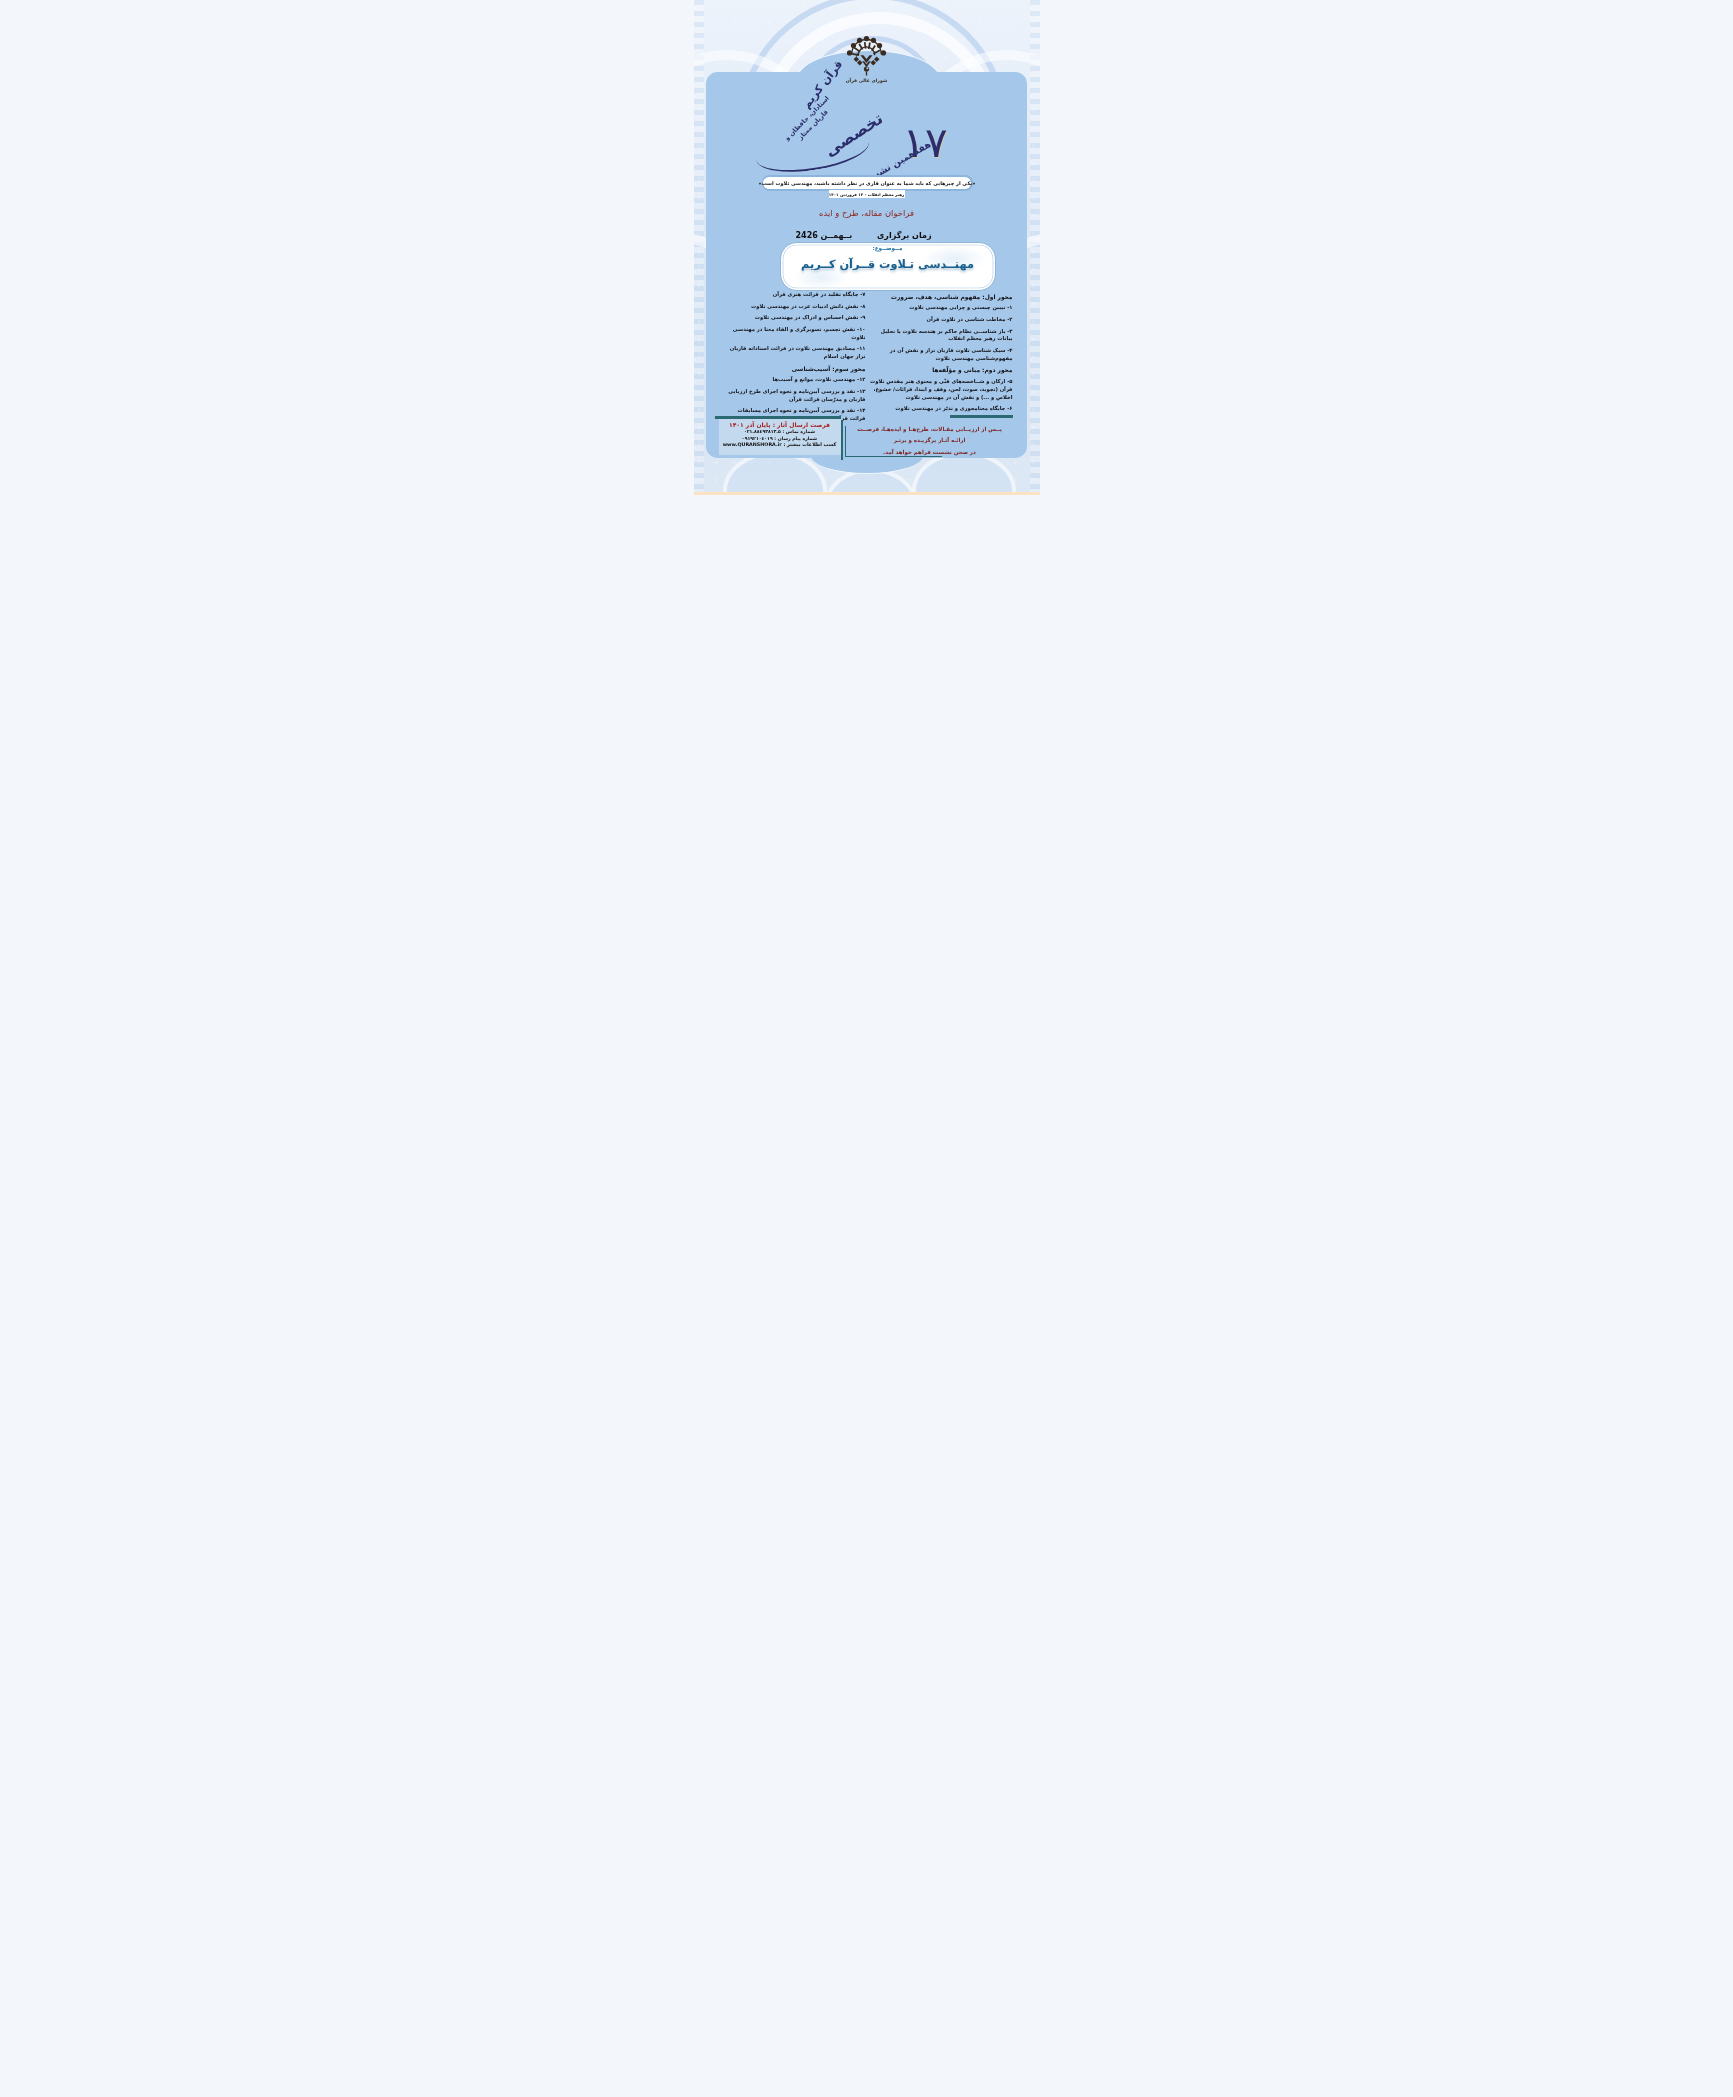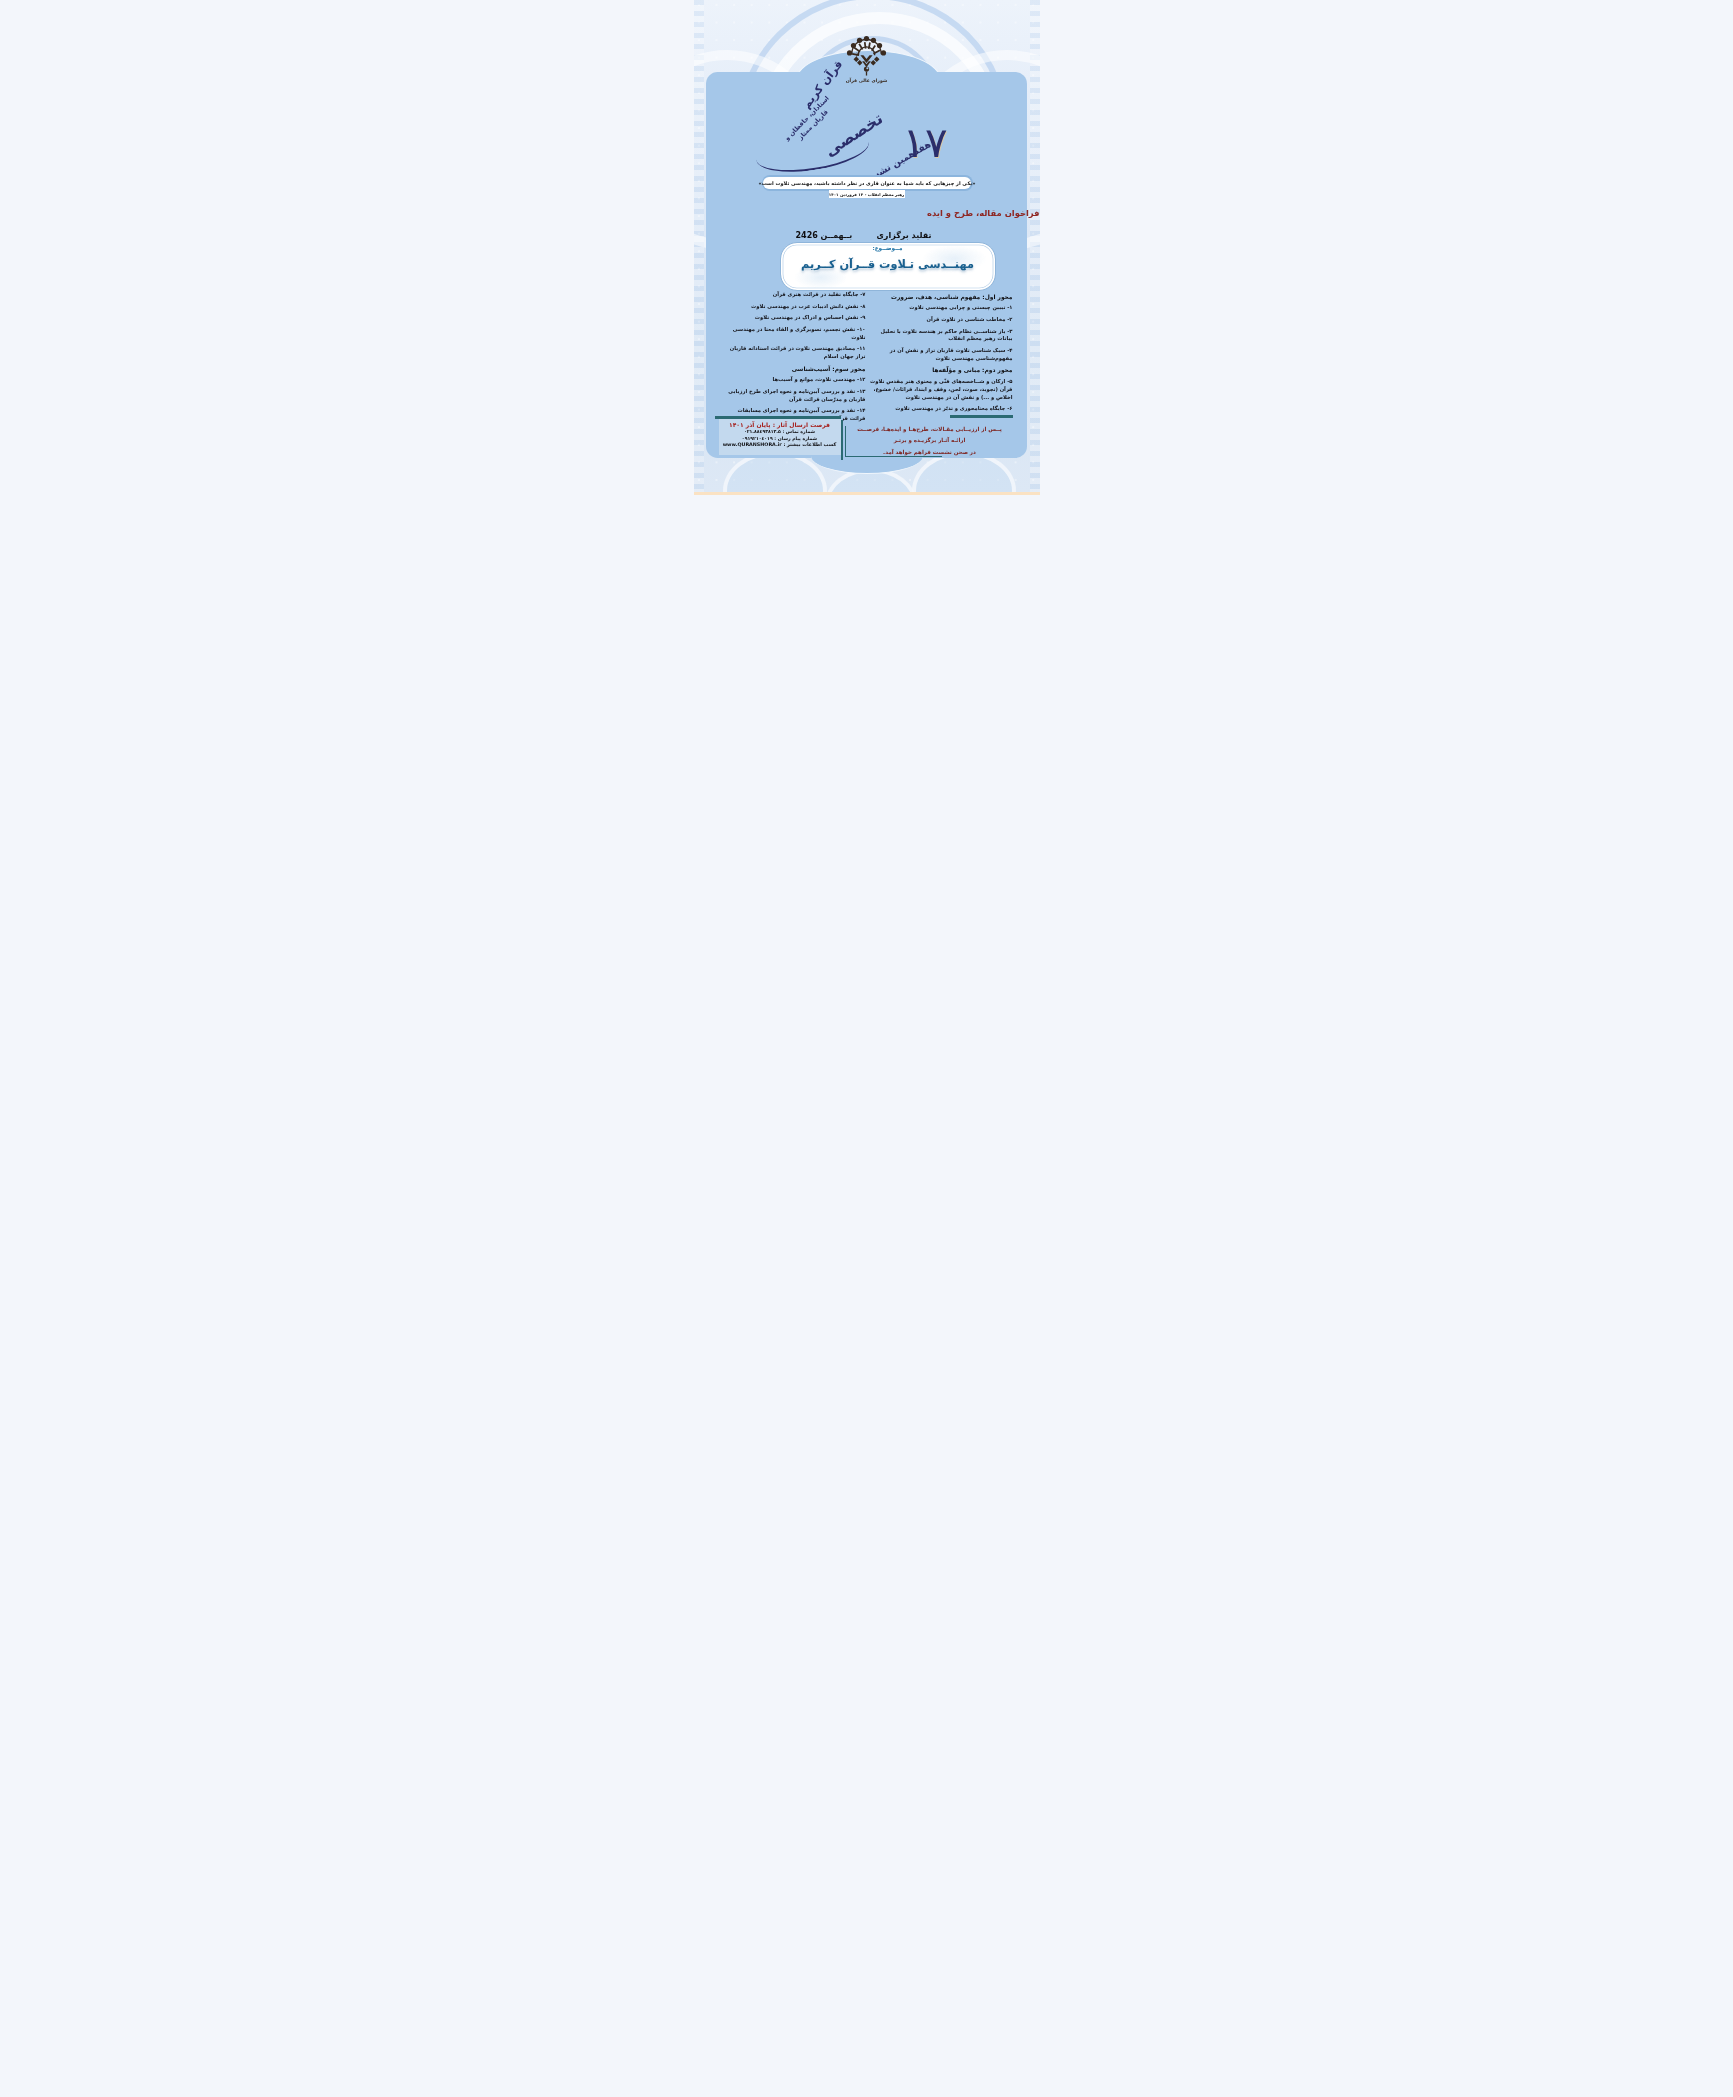--- a/index.html
+++ b/index.html
@@ -46,21 +46,21 @@
   .swash{position:absolute;left:62px;top:139px;width:114px;height:29px;z-index:3;
     border-bottom:2.1px solid #2b2e6b;border-radius:0 0 100% 100%/0 0 38px 38px;transform:rotate(-9deg);}
 
   .quote-outer{position:absolute;left:68px;top:175px;width:211px;height:16px;background:#8cb5dd;
     border-radius:8px;z-index:3;}
   .quote-inner{position:absolute;inset:1.7px;background:#fff;border-radius:6.3px;display:flex;
     align-items:center;justify-content:center;font-size:5px;font-weight:bold;color:#121212;white-space:nowrap;}
   .quote-attr{position:absolute;left:135px;top:190px;width:76px;height:8.4px;background:#fff;z-index:3;
     display:flex;align-items:center;justify-content:center;font-size:4px;font-weight:bold;color:#121212;}
 
-  .call{position:absolute;left:0;right:0;top:208px;text-align:right;font-size:8.4px;font-weight:bold;
+  .call{position:absolute;left:0;right:0;top:208px;text-align:center;font-size:8.4px;font-weight:normal;
     color:#8e2723;z-index:3;}
   .sched-label{position:absolute;right:108px;top:231px;font-size:8px;font-weight:bold;color:#0f0f12;z-index:3;}
   .sched-value{position:absolute;left:102px;top:231px;font-size:8px;font-weight:bold;color:#0f0f12;z-index:3;}
 
   .frame{position:absolute;left:86px;top:242px;width:174px;height:47px;background:#fff;
     border:1.3px solid #8fb5da;border-radius:17px;z-index:3;
     box-shadow:inset 0 0 0 1.7px #fff, inset 0 0 0 2.3px #a9c6e2;padding-left:40px;}
   .frame-leaf{position:absolute;inset:2.5px;border-radius:4.2px;opacity:.6;
     background:
       radial-gradient(ellipse 38px 17px at 18% 75%, rgba(210,228,244,.9) 0%, transparent 70%),
@@ -165,21 +165,21 @@
   <div class="callig cl4">هفدهمین نشست</div>
   <div class="swash"></div>
 
   <div class="quote-outer">
     <div class="quote-inner">«یکی از چیزهایی که باید شما به عنوان قاری در نظر داشته باشید، مهندسی تلاوت است»</div>
   </div>
   <div class="quote-attr">رهبر معظم انقلاب - ۱۴ فروردین ۱۴۰۱</div>
 
   <div class="call">فراخوان مقاله، طرح و ایده</div>
 
-  <div class="sched-label">تقلید برگزاری</div>
+  <div class="sched-label">زمان برگزاری</div>
   <div class="sched-value">بــهمــن 2426</div>
 
   <div class="frame">
     <div class="frame-leaf"></div>
     <div class="subject-label">مــوضــوع:</div>
     <div class="subject-title">مهنــدسی تـلاوت قــرآن کــریم</div>
   </div>
 
   <div class="col col-right">
       <div class="topic-header">محور اول: مفهوم شناسی، هدف، ضرورت</div>

